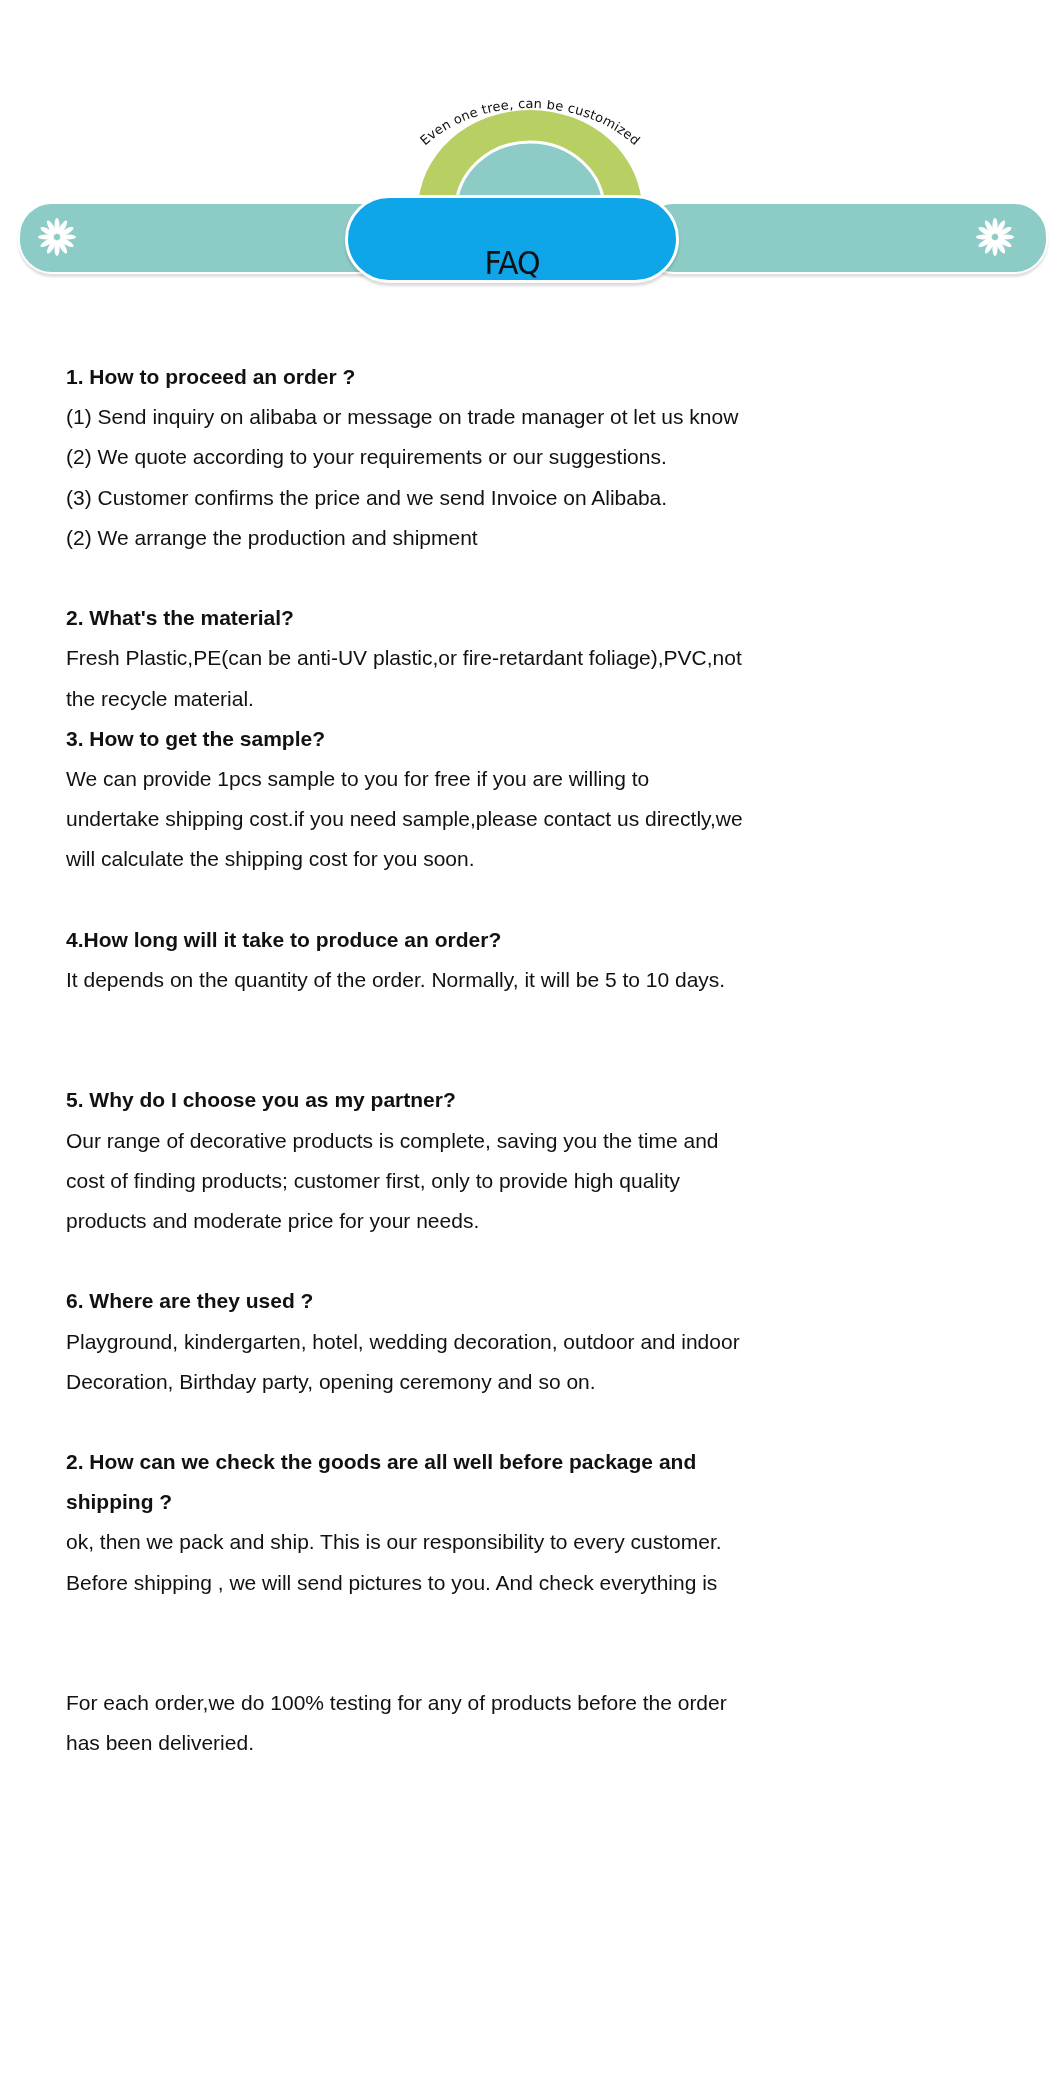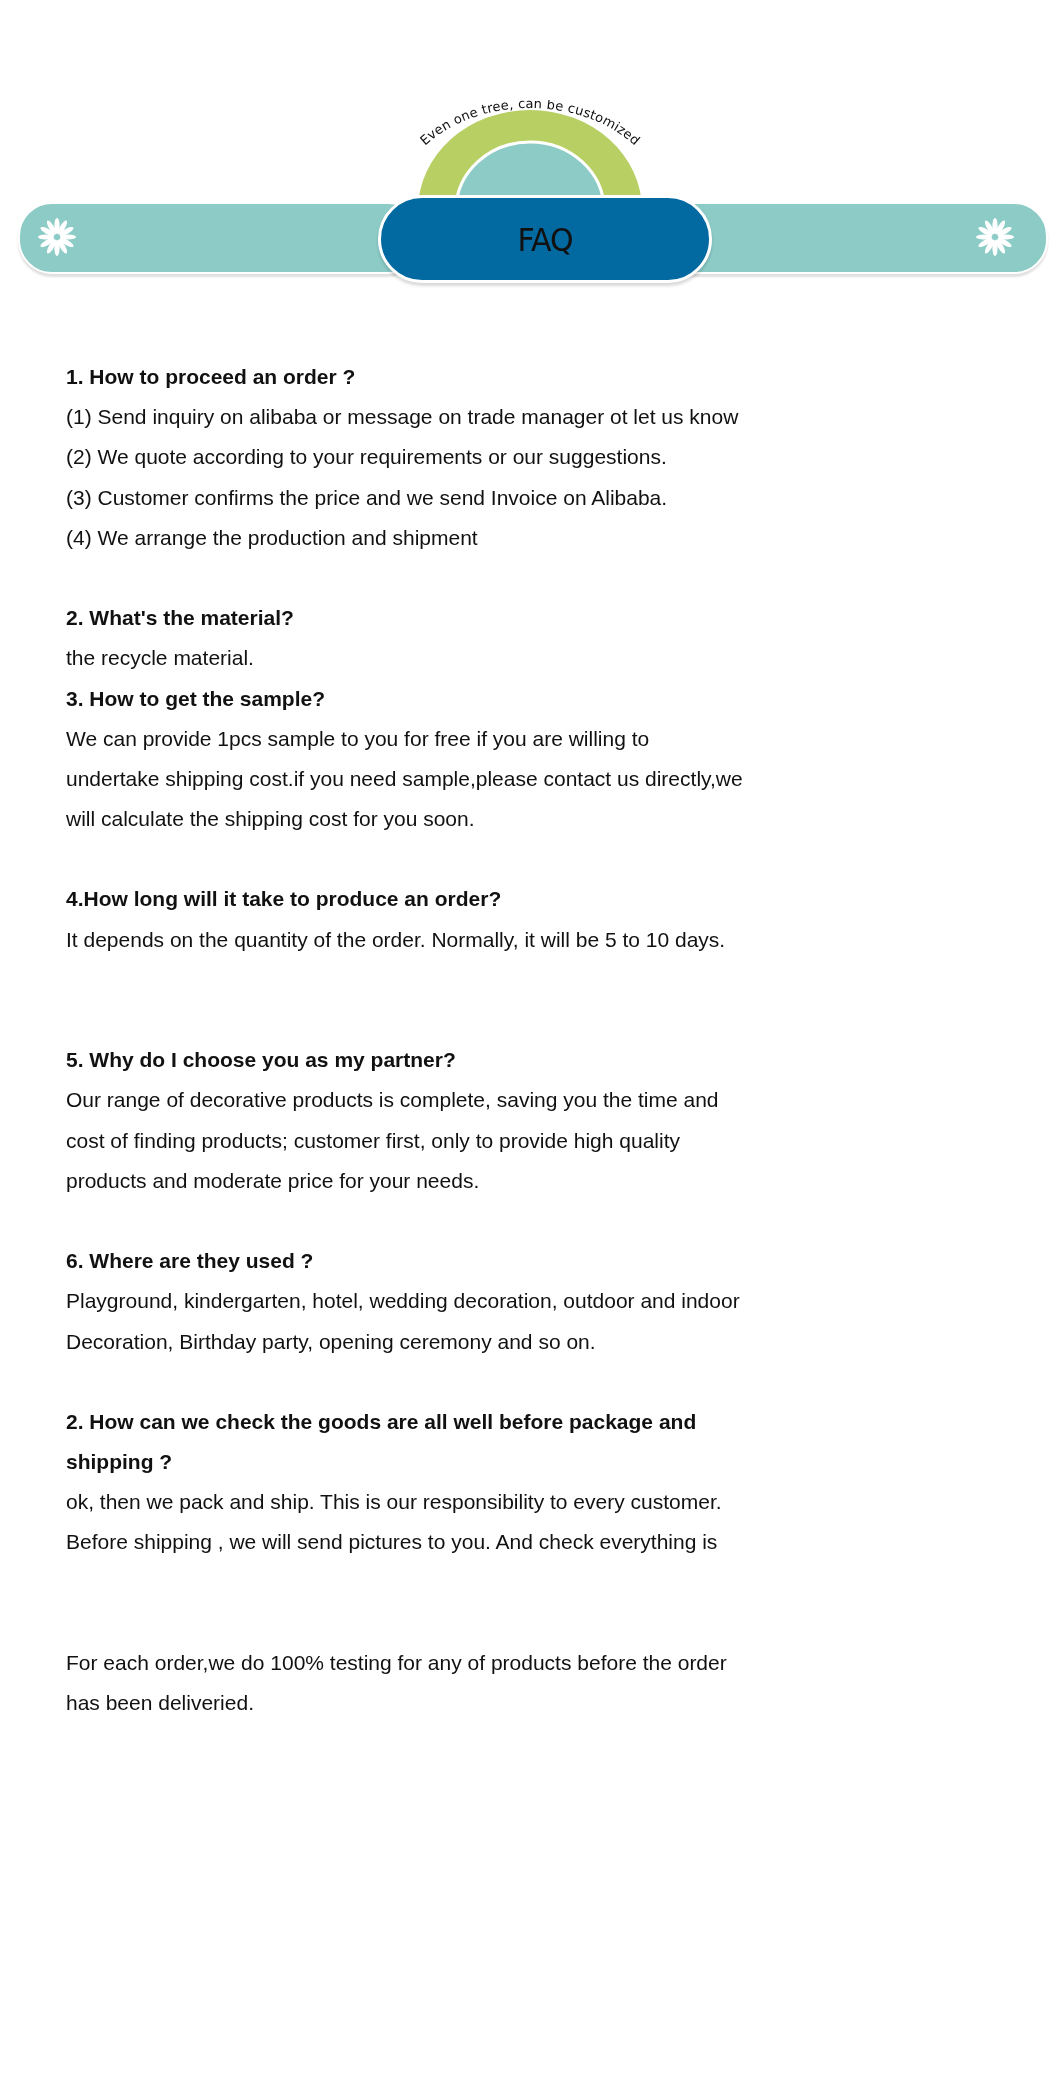--- a/index.html
+++ b/index.html
@@ -9,23 +9,23 @@
   
   .banner { position: absolute; left: 0; top: 100px; width: 1059px; height: 190px; }
   .band { position: absolute; top: 102px; height: 68px; background: #8ccbc6;
           border-radius: 34px; box-shadow: 0 3px 2px rgba(0,0,0,0.12); border: 2px solid #fff; }
   .band.left { left: 18px; width: 400px; }
   .band.right { left: 640px; width: 404px; }
   .flower { position: absolute; top: 117px; width: 40px; height: 40px; }
   .flower.left { left: 37px; }
   .flower.right { left: 975px; }
   .arch-svg { position: absolute; left: 360px; top: 0; width: 340px; height: 110px; }
-  .pill { position: absolute; left: 378px; top: 95px; width: 328px; height: 82px;
-          background: #0369a1; border: 3px solid #fff; border-radius: 44px; box-shadow: 0 3px 3px rgba(0,0,0,0.15);
-          display: flex; align-items: center; justify-content: center; }
+  .pill { position: absolute; left: 345px; top: 95px; width: 328px; height: 82px;
+          background: #0ea5e9; border: 3px solid #fff; border-radius: 44px; box-shadow: 0 3px 3px rgba(0,0,0,0.15);
+          display: flex; align-items: flex-end; justify-content: center; }
   .pill-title { font-family: "DejaVu Sans", sans-serif; font-size: 30px; font-weight: normal; color: #111;
                 letter-spacing: -1px; transform: scaleY(1.05); }
 
   
   .content { position: absolute; left: 66px; top: 357px; width: 960px; }
   .line { height: 40.2px; line-height: 40px; font-size: 21px; white-space: nowrap; }
   .line.q { font-weight: bold; }
   .line.blank { }
 </style>
 </head>
@@ -84,23 +84,24 @@
   <div class="pill">
     <span class="pill-title">FAQ</span>
   </div>
 </div>
 
 <div class="content" id="faq-content">
     <div class="line q">1. How to proceed an order ?</div>
     <div class="line a">(1) Send inquiry on alibaba or message on trade manager ot let us know</div>
     <div class="line a">(2) We quote according to your requirements or our suggestions.</div>
     <div class="line a">(3) Customer confirms the price and we send Invoice on Alibaba.</div>
-    <div class="line a">(4) We arrange the production and shipment</div>
+    <div class="line a">(2) We arrange the production and shipment</div>
     <div class="line blank"></div>
     <div class="line q">2. What's the material?</div>
+    <div class="line a">Fresh Plastic,PE(can be anti-UV plastic,or fire-retardant foliage),PVC,not</div>
     <div class="line a">the recycle material.</div>
     <div class="line q">3. How to get the sample?</div>
     <div class="line a">We can provide 1pcs sample to you for free if you are willing to</div>
     <div class="line a">undertake shipping cost.if you need sample,please contact us directly,we</div>
     <div class="line a">will calculate the shipping cost for you soon.</div>
     <div class="line blank"></div>
     <div class="line q">4.How long will it take to produce an order?</div>
     <div class="line a">It depends on the quantity of the order. Normally, it will be 5 to 10 days.</div>
     <div class="line blank"></div>
     <div class="line blank"></div>

